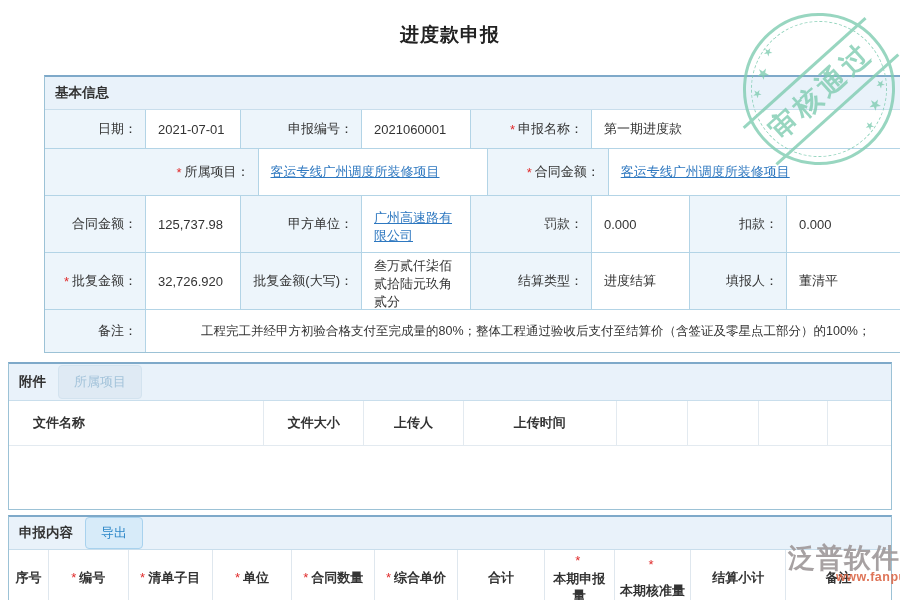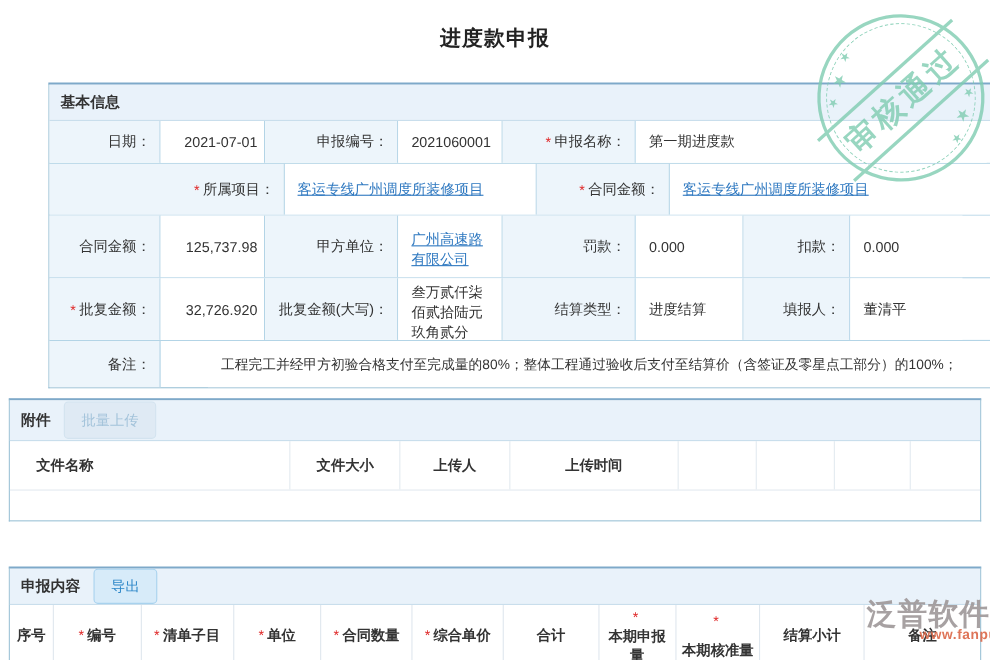--- a/index.html
+++ b/index.html
@@ -19,31 +19,31 @@
 
   
   .sec1{top:75px;margin-left:36px;}
   .sec1 .sec-bar{height:33px;}
   .brow{display:flex;}
   .brow + .brow{border-top:1px solid #b3d4e6;}
   .c{box-sizing:border-box;border-right:1px solid #b3d4e6;display:flex;align-items:center;}
   .c:last-child{border-right:none;}
   .lbl{background:#edf5fb;justify-content:flex-end;text-align:right;padding-right:8px;color:#333;}
   .val{background:#fff;padding-left:12px;padding-right:6px;}
-  .wA{width:101px;} .wB{width:95px;justify-content:flex-end;} .wC{width:121px;} .wD{width:95px;align-items:center;}
+  .wA{width:101px;} .wB{width:95px;} .wC{width:121px;} .wD{width:109px;align-items:center;}
   .wE{width:121px;} .wF{width:98px;} .wG{width:97px;} .wH{width:102px;}
   .wAB{width:214px;} .wCD{width:230px;} .wFGH{width:319px;}
   .r1{height:38px;} .r2{height:46px;} .r3{height:56px;} .r4{height:56px;} .r5{height:42px;gap:43px;}
   .wrap2{display:block;line-height:1.4;padding-top:6px;}
   .req{color:#e02b2b;margin-right:3px;font-weight:normal;}
   a.lnk{color:#2e78c0;text-decoration:underline;cursor:pointer;line-height:1.4;}
   .remark-val{white-space:nowrap;overflow:hidden;font-size:12.5px;}
 
   
-  .sec2{top:362px;height:112px;}
+  .sec2{top:362px;height:148px;}
   .sec2 .sec-bar{height:37px;}
   .ahead{display:flex;height:44px;border-bottom:1px solid #e3eaf0;}
   .acell{box-sizing:border-box;border-right:1px solid #e3eaf0;display:flex;align-items:center;
          justify-content:center;font-weight:bold;color:#333;}
   .acell:last-child{border-right:none;}
   .a1{width:256px;justify-content:flex-start;padding-left:24px;}
   .a2{width:100px;} .a3{width:100px;} .a4{width:153px;}
   .a5{width:72px;} .a6{width:71px;} .a7{width:69px;} .a8{width:63px;}
 
   
@@ -198,21 +198,21 @@
         </div>
       <div class="c val remark-val" style="flex:1">
           <span>工程完工并经甲方初验合格支付至完成量的80%；整体工程通过验收后支付至结算价（含签证及零星点工部分）的100%；</span>
         </div>
     </div>
   </section>
 
   <section class="sec sec2">
     <div class="sec-bar">
       <span class="sec-title">附件</span>
-      <button class="btn btn-upload">批量上传</button>
+      <button class="btn btn-upload">所属项目</button>
     </div>
     <div class="ahead">
       <div class="acell a1">文件名称</div>
       <div class="acell a2">文件大小</div>
       <div class="acell a3">上传人</div>
       <div class="acell a4">上传时间</div>
       <div class="acell a5"></div>
       <div class="acell a6"></div>
       <div class="acell a7"></div>
       <div class="acell a8"></div>

